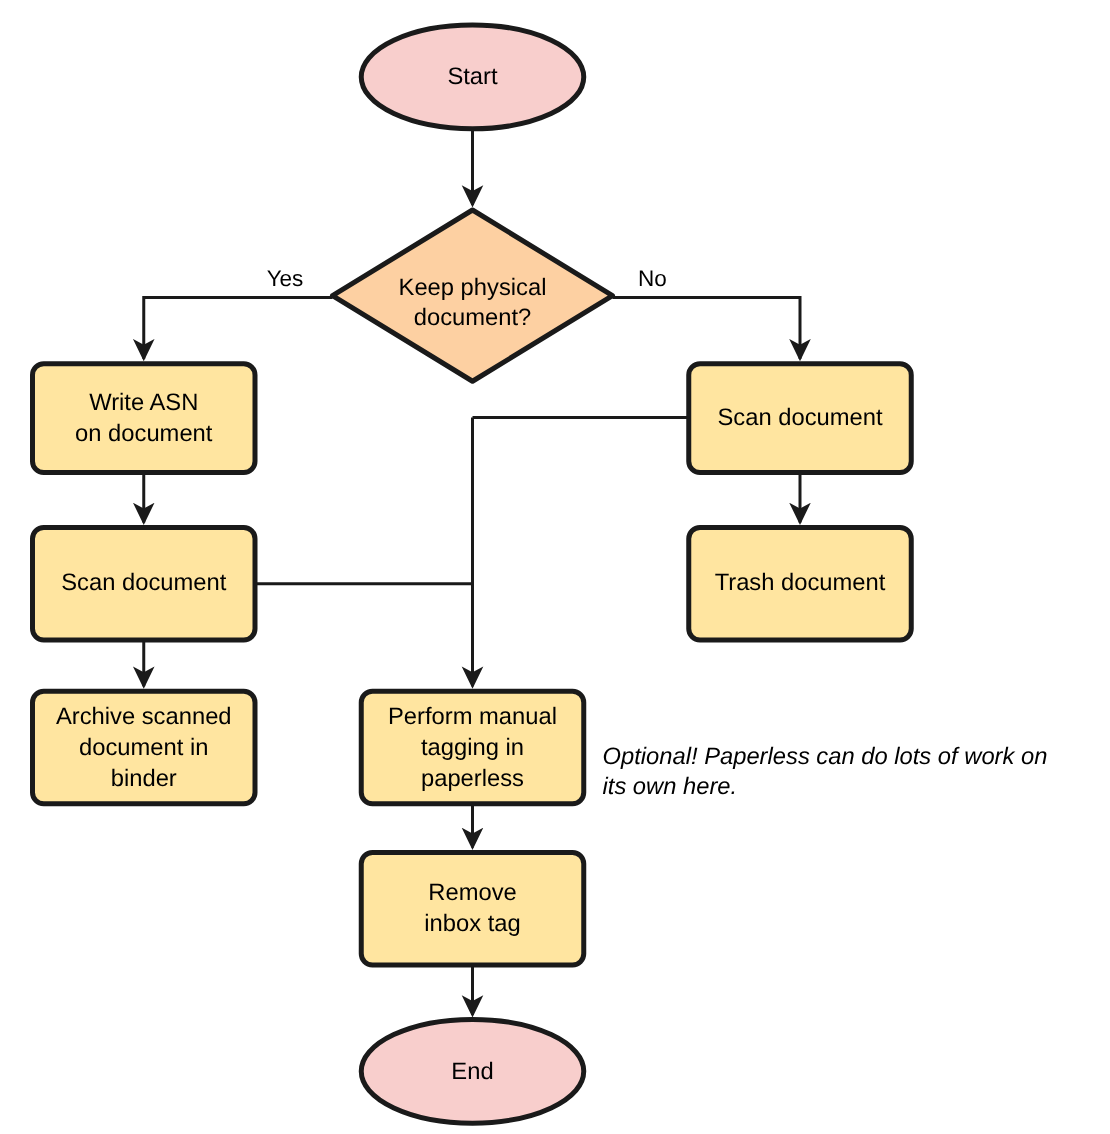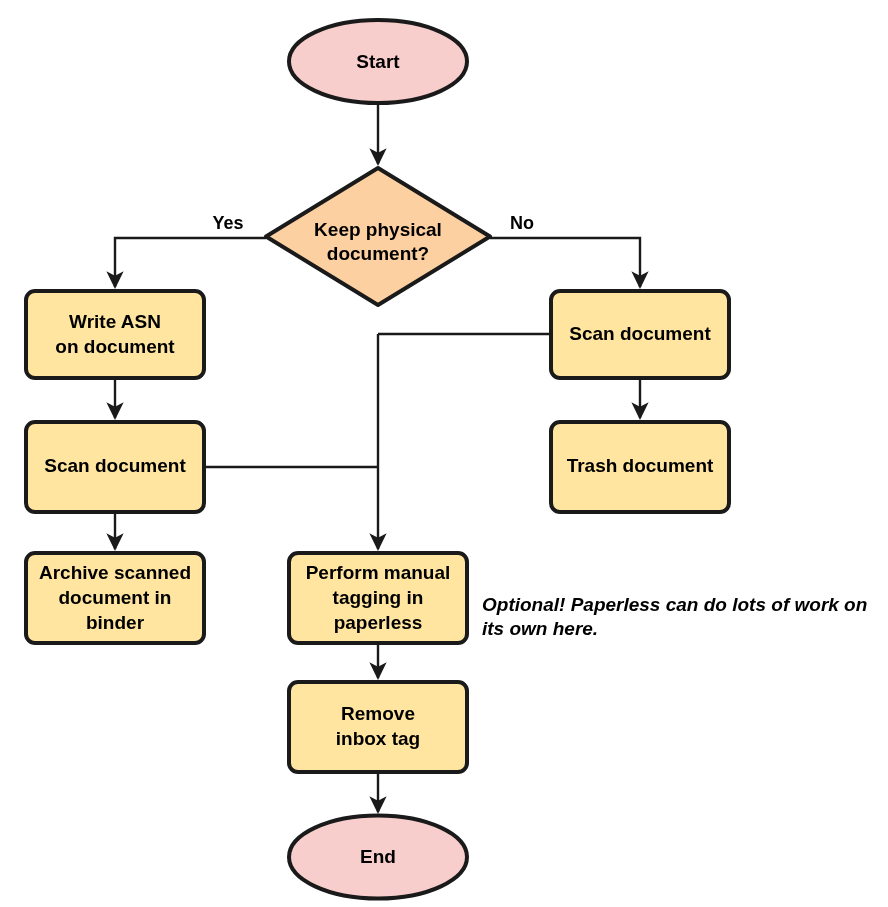--- a/index.html
+++ b/index.html
@@ -12,21 +12,20 @@
     width: 888px;
     height: 907px;
     font-family: "Liberation Sans", sans-serif;
     overflow: hidden;
   }
   #flow-root {
     position: relative;
     width: 796px;
     height: 907px;
     background: #ffffff;
-    font-weight: bold;
   }
   svg#flow-svg {
     position: absolute;
     top: 0;
     left: 0;
     width: 888px;
     height: 907px;
   }
   .node-label {
     font-family: "Liberation Sans", sans-serif;

